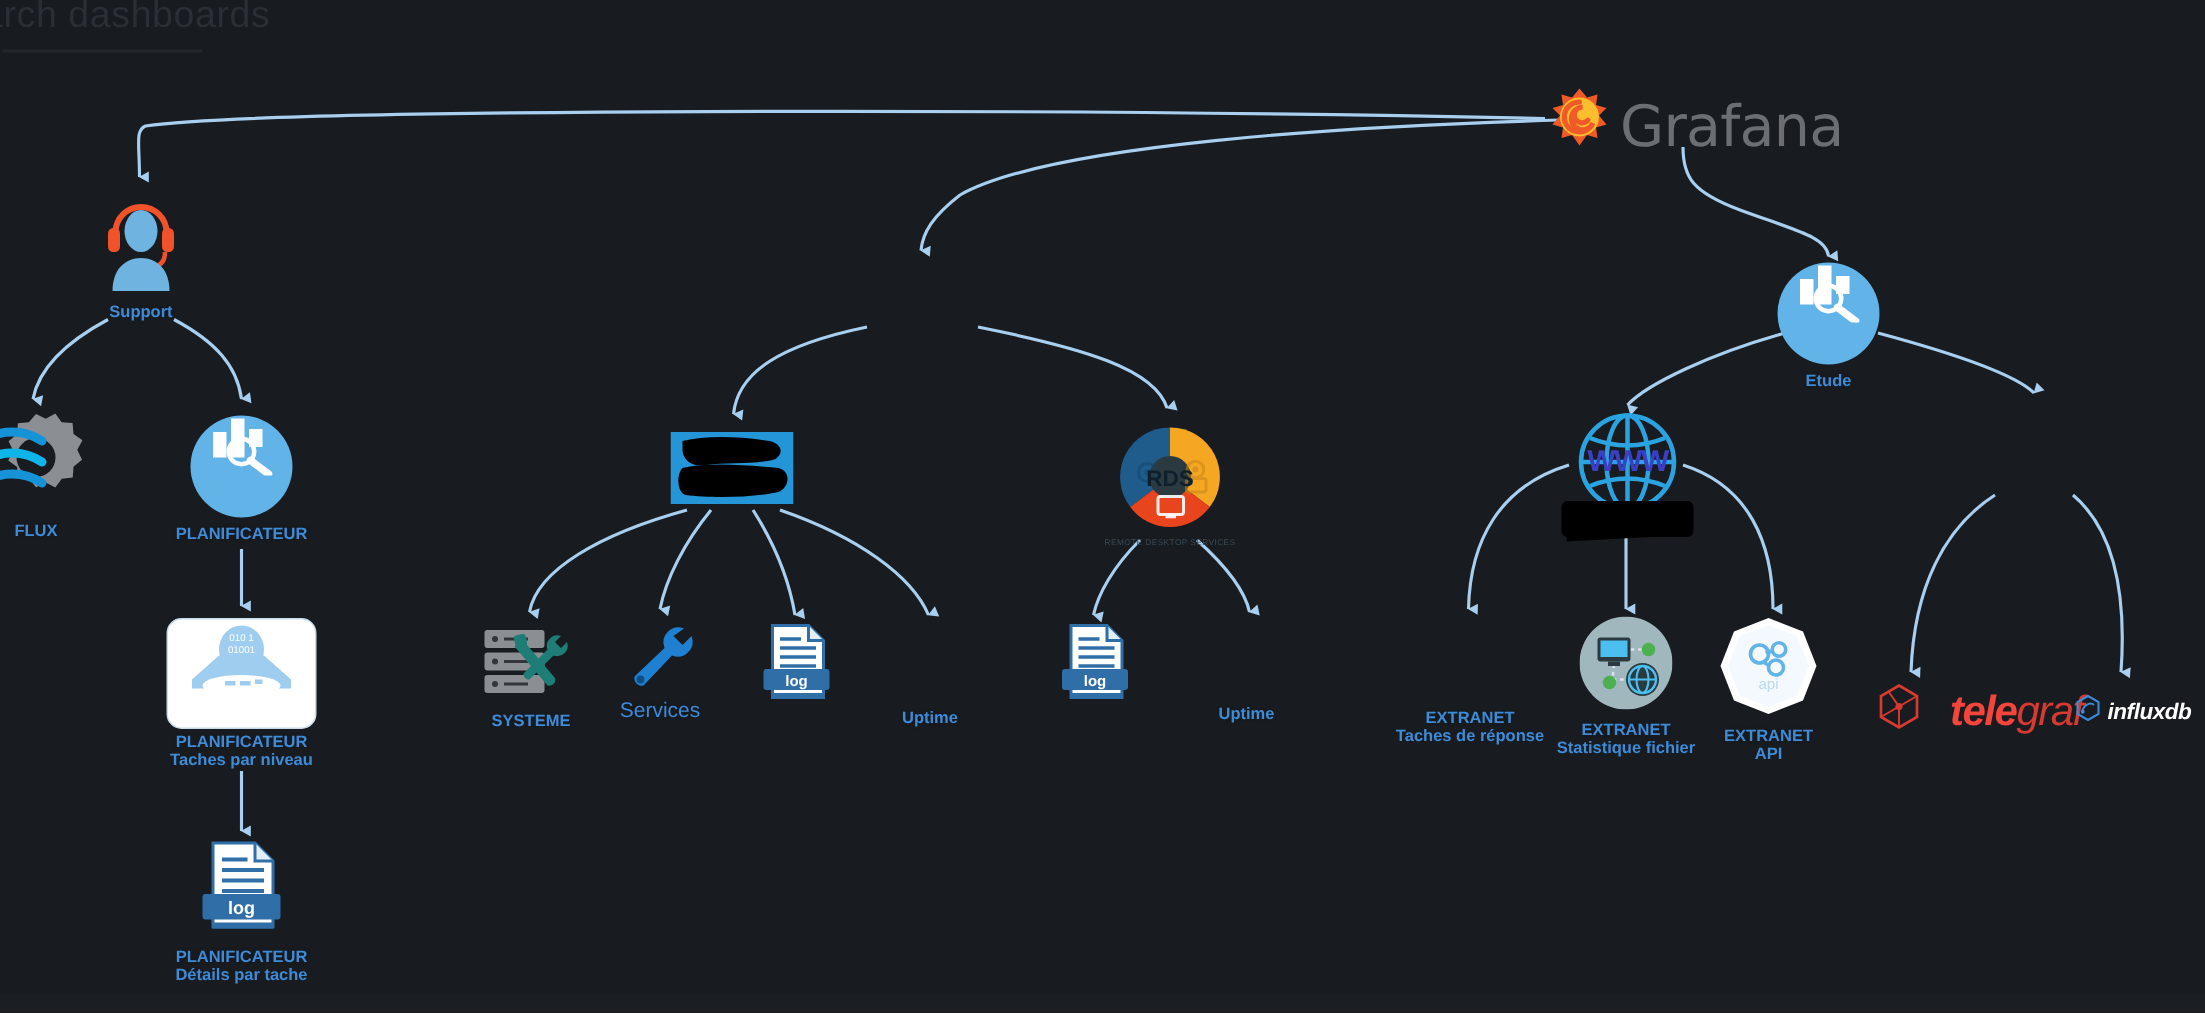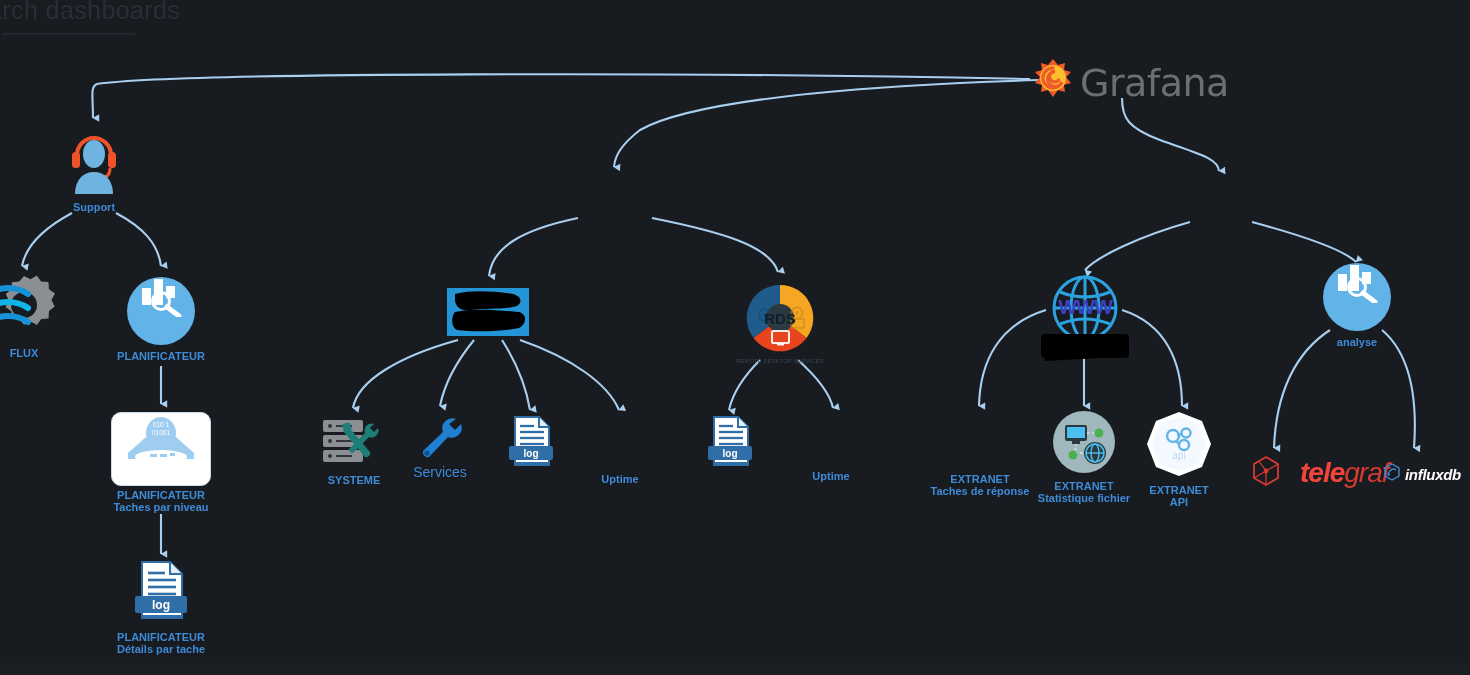--- a/index.html
+++ b/index.html
@@ -330,33 +330,33 @@
         <text x="26" y="42" font-family="'Liberation Sans',sans-serif" font-size="10" font-weight="bold" fill="#fff" text-anchor="middle">log</text>
         <rect x="10" y="47" width="34" height="4" fill="#2f6ea6"></rect>
       </svg>
     </span>
   </div>
 
   <div class="node" style="left:797px; top:467px; width:68px;">
     <span class="cap">Uptime</span>
   </div>
 
-
-  <div class="node" style="left:1296px; top:263px; width:122px;">
+  <div class="node" style="left:1158px; top:175px; width:122px;">
     <span class="circ art">
       <svg width="44" height="40" viewBox="0 0 44 40">
         <rect x="3" y="11" width="9" height="17" fill="#fff"></rect>
         <rect x="15" y="2" width="9" height="26" fill="#fff"></rect>
         <rect x="27" y="9" width="9" height="12" fill="#fff"></rect>
         <circle cx="22" cy="24" r="8.5" fill="none" stroke="#fff" stroke-width="3"></circle>
         <line x1="28" y1="30" x2="40" y2="39" stroke="#fff" stroke-width="5" stroke-linecap="round"></line>
       </svg>
     </span>
-    <span class="cap" style="margin-top:5px;">analyse</span>
-  </div>
+    <span class="cap" style="margin-top:5px;">Etude</span>
+  </div>
+
 
   <div class="node" style="left:1050px; top:273px; width:70px;">
     <span class="art">
       <svg width="70" height="70" viewBox="0 0 70 70">
         <circle cx="35" cy="35" r="31" fill="none" stroke="#2aa3e0" stroke-width="3"></circle>
         <ellipse cx="35" cy="35" rx="14" ry="31" fill="none" stroke="#2aa3e0" stroke-width="3"></ellipse>
         <line x1="4" y1="35" x2="66" y2="35" stroke="#2aa3e0" stroke-width="3"></line>
         <path d="M10,19 q25,10 50,0" fill="none" stroke="#2aa3e0" stroke-width="3"></path>
         <path d="M10,51 q25,-10 50,0" fill="none" stroke="#2aa3e0" stroke-width="3"></path>
         <line x1="35" y1="4" x2="35" y2="66" stroke="#2aa3e0" stroke-width="3"></line>

